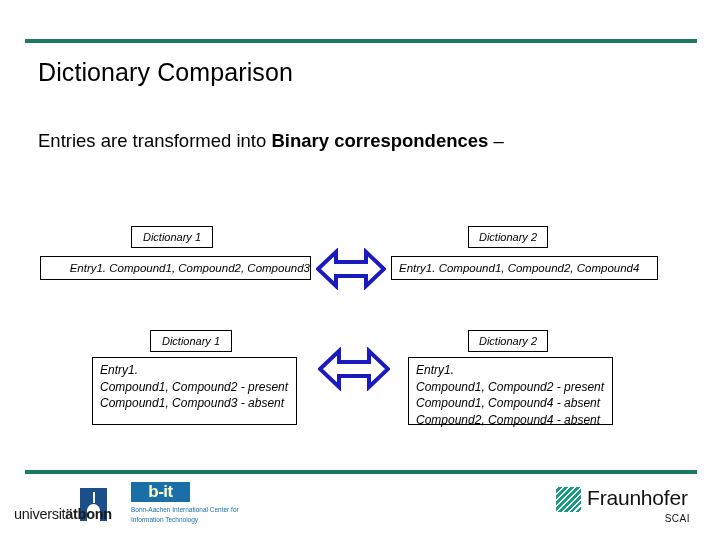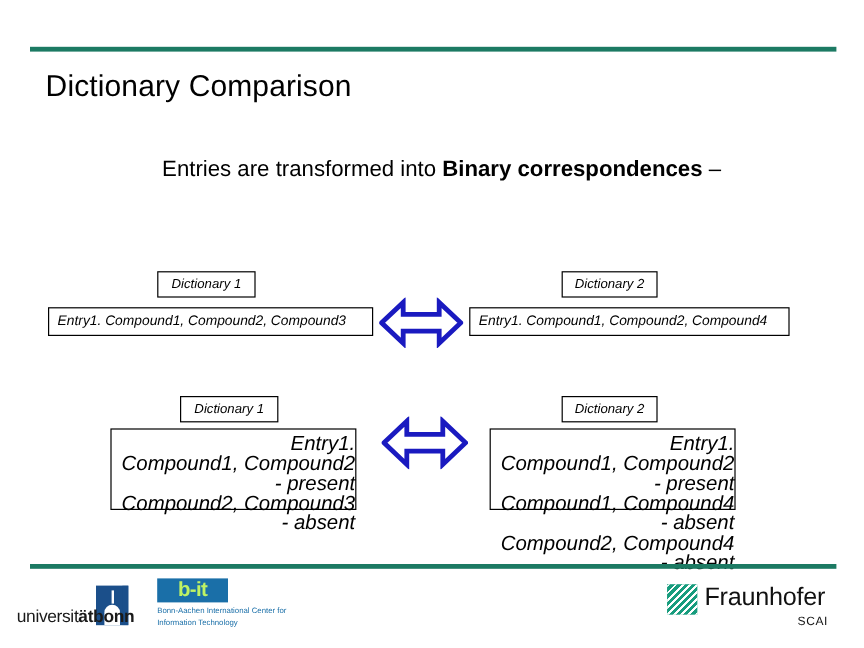--- a/index.html
+++ b/index.html
@@ -45,21 +45,20 @@
   }
 
   .body-text {
     position: absolute;
     left: 38px;
     top: 128px;
     width: 660px;
     font-size: 18.5px;
     line-height: 25px;
     color: #000;
-    text-align: center;
   }
   .body-text b { font-weight: bold; }
 
   
   .box {
     position: absolute;
     border: 1px solid #000000;
     background: #ffffff;
     box-sizing: border-box;
     color: #000;
@@ -71,29 +70,28 @@
     line-height: 21px;
     height: 22px;
   }
   .entry-box-1 {
     font-size: 11.5px;
     line-height: 23px;
     height: 24px;
     padding-left: 7px;
   }
   .entry-box-2 {
-    font-size: 17px;
+    font-size: 12px;
     line-height: 16.5px;
     padding: 4px 0 0 7px;
-    text-align: right;
   }
 
   
   #d1-label-r1 { left: 131px; top: 226px; width: 82px; }
-  #d1-entry-r1 { left: 40px;  top: 256px; width: 271px; }
+  #d1-entry-r1 { left: 40px;  top: 256px; width: 271px; text-align: right; }
   #d2-label-r1 { left: 468px; top: 226px; width: 80px; }
   #d2-entry-r1 { left: 391px; top: 256px; width: 267px; }
 
   
   #d1-label-r2 { left: 150px; top: 330px; width: 82px; }
   #d1-entry-r2 { left: 92px;  top: 357px; width: 205px; height: 68px; }
   #d2-label-r2 { left: 468px; top: 330px; width: 80px; }
   #d2-entry-r2 { left: 408px; top: 357px; width: 205px; height: 68px; }
 
   
@@ -164,21 +162,21 @@
     top: 6px;
     width: 150px;
     height: 44px;
   }
   .bit-mark {
     position: absolute;
     left: 0; top: 0;
     width: 59px;
     height: 20px;
     background: #1a6fa8;
-    color: #bef264;
+    color: #fef9c3;
     font-size: 17px;
     font-weight: bold;
     line-height: 20px;
     text-align: center;
     letter-spacing: -0.5px;
   }
   .bit-caption {
     position: absolute;
     left: 0;
     top: 23px;
@@ -258,21 +256,21 @@
     <svg viewBox="0 0 70 42" width="70" height="42" aria-hidden="true">
       <polygon points="2,21 20,4 20,14 50,14 50,4 68,21 50,38 50,28 20,28 20,38" fill="#ffffff" stroke="#1a1ac0" stroke-width="4" stroke-linejoin="miter"></polygon>
     </svg>
   </div>
 
   <div class="box label-box" id="d1-label-r2">Dictionary 1</div>
 
   <div class="box entry-box-2" id="d1-entry-r2">
     <div>Entry1.</div>
     <div>Compound1, Compound2 - present</div>
-    <div>Compound2, Compound3 - absent</div>
+    <div>Compound1, Compound3 - absent</div>
   </div>
 
   <div class="box label-box" id="d2-label-r2">Dictionary 2</div>
 
   <div class="box entry-box-2" id="d2-entry-r2">
     <div>Entry1.</div>
     <div>Compound1, Compound2 - present</div>
     <div>Compound1, Compound4 - absent</div>
     <div>Compound2, Compound4 - absent</div>
   </div>

